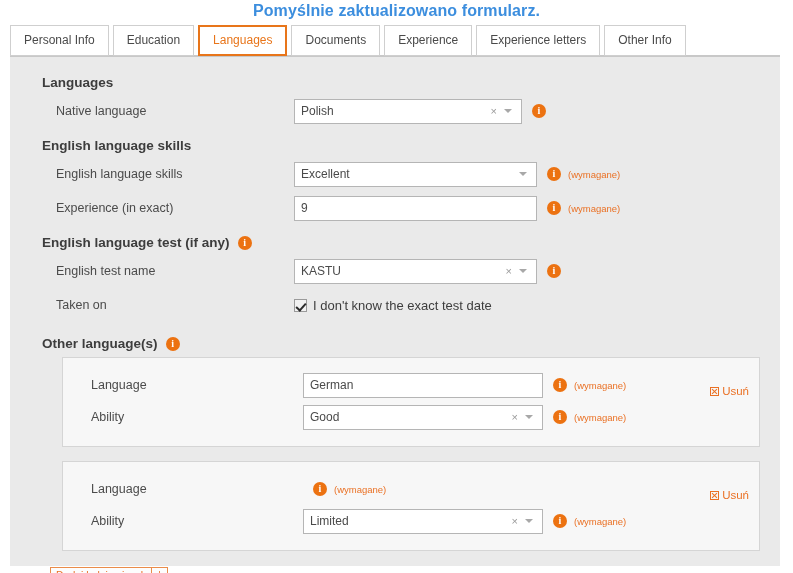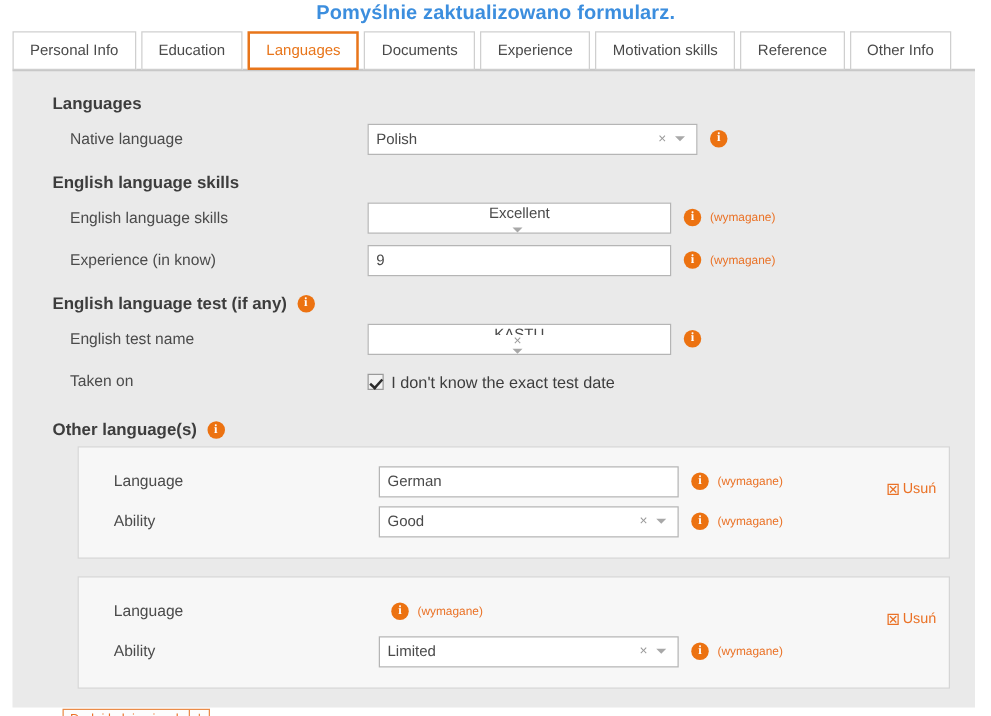--- a/index.html
+++ b/index.html
@@ -120,22 +120,22 @@
     line-height: 1;
   }
   .caret {
     width: 0; height: 0;
     border-left: 4px solid transparent;
     border-right: 4px solid transparent;
     border-top: 4px solid #a8a8a8;
     margin-right: 3px;
   }
 
-  .w-select-1 { width: 264px; }
-  .w-select-2 { width: 243px; flex-direction: column; }
+  .w-select-1 { width: 228px; }
+  .w-select-2 { width: 243px; }
   .w-text-1   { width: 243px; }
   .w-inner    { width: 240px; }
 
   
   .info {
     width: 14px; height: 14px;
     border-radius: 50%;
     background: #ec7211;
     color: #fff;
     font-size: 10px;
@@ -253,22 +253,21 @@
 <div class="page">
 
   <div class="flash">Pomyślnie zaktualizowano formularz.</div>
 
   <div class="tabbar">
     <div class="tab">Personal Info</div>
     <div class="tab">Education</div>
     <div class="tab active">Languages</div>
     <div class="tab">Documents</div>
     <div class="tab">Experience</div>
-    <div class="tab">Motivation skills</div>
-    <div class="tab">Reference</div>
+    <div class="tab">Experience letters</div>
     <div class="tab">Other Info</div>
   </div>
 
   <div class="panel">
     <div class="inner">
 
       
       <div class="section-head">
         <span>Languages</span>
       </div>
@@ -296,21 +295,21 @@
           <div class="ctl w-select-2">
             <span class="val">Excellent</span>
             <span class="caret"></span>
           </div>
           <span class="info">i</span>
           <span class="req">(wymagane)</span>
         </div>
       </div>
 
       <div class="row">
-        <div class="label">Experience (in know)</div>
+        <div class="label">Experience (in exact)</div>
         <div class="field-wrap">
           <div class="ctl w-text-1">
             <span class="val">9</span>
           </div>
           <span class="info">i</span>
           <span class="req">(wymagane)</span>
         </div>
       </div>
 
       

